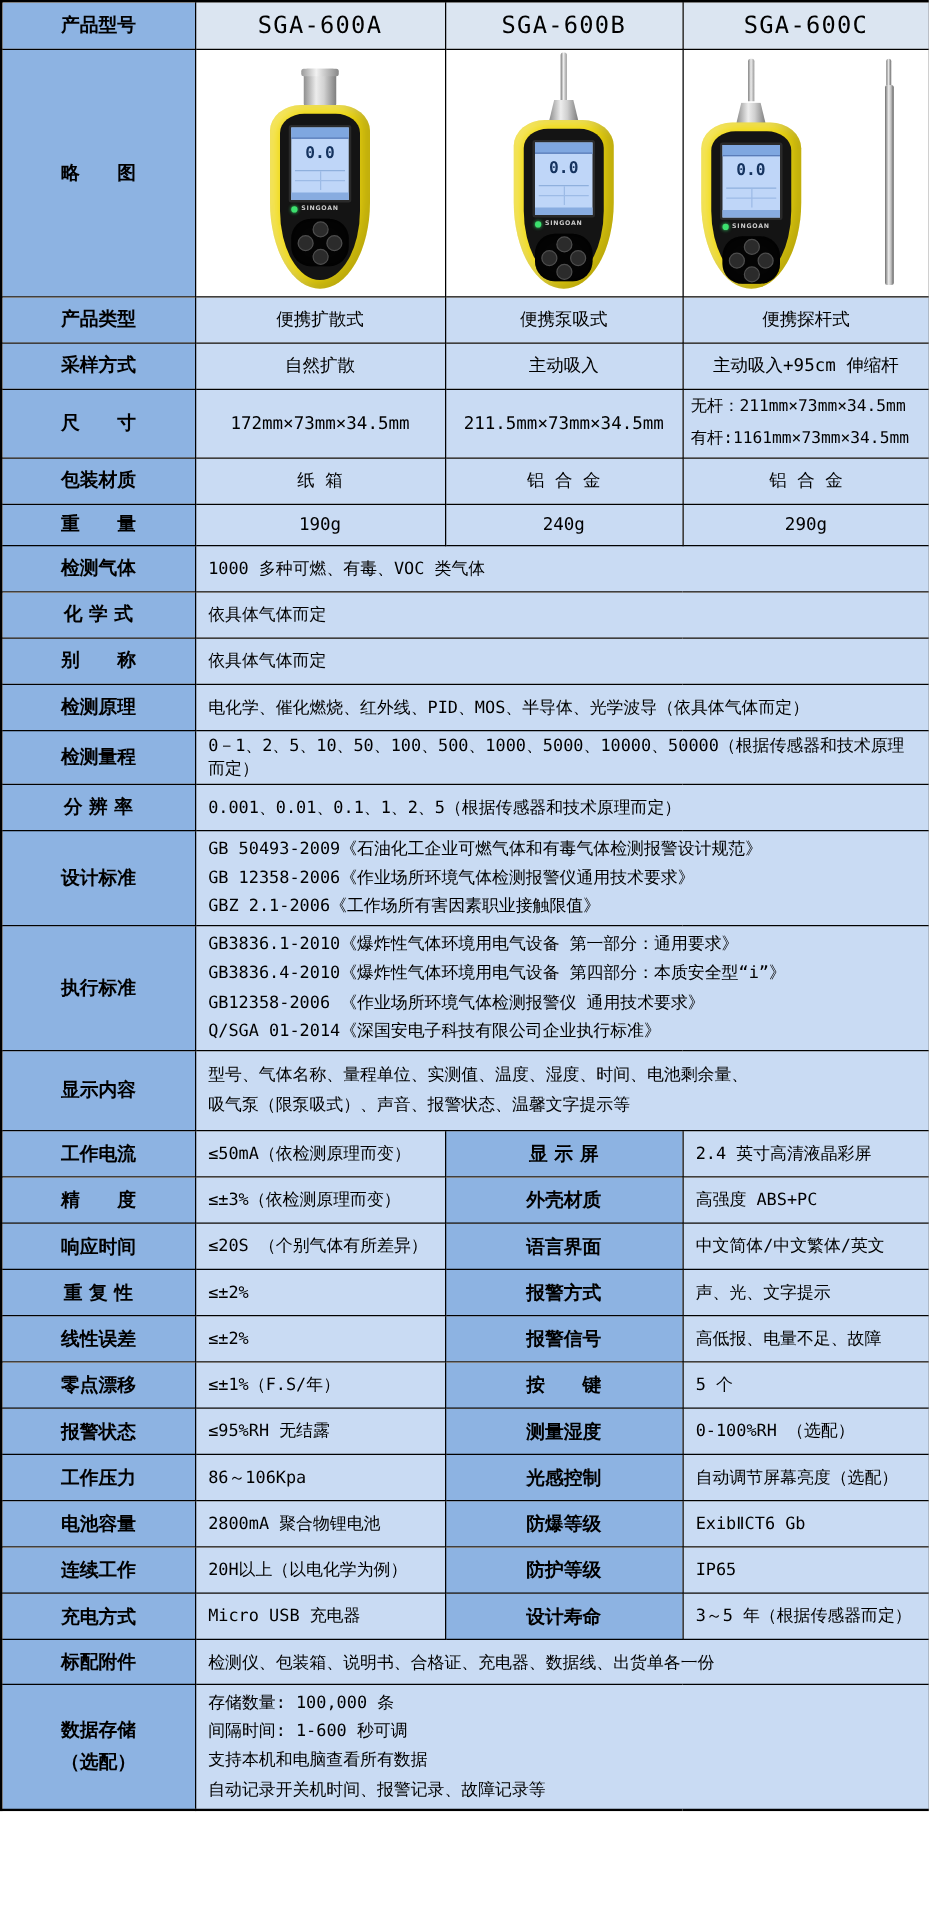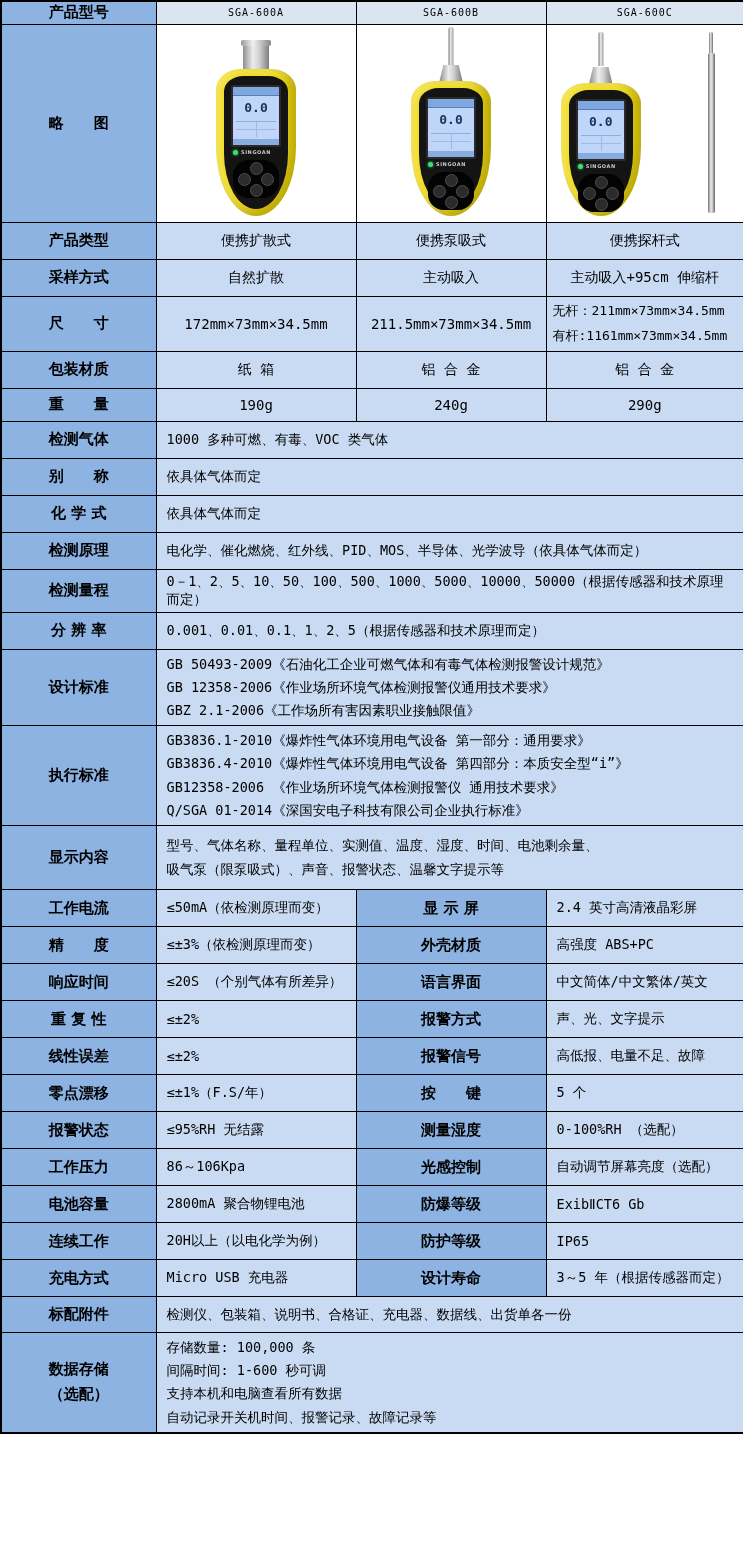--- a/index.html
+++ b/index.html
@@ -1,20 +1,20 @@
 <!DOCTYPE html>
 <html><head>
 <meta charset="utf-8">
 <style>
   html,body{margin:0;padding:0;background:#fff;}
   body{font-family:"DejaVu Sans","Liberation Sans",sans-serif;color:#000;}
   table.spec{width:743px;border-collapse:collapse;table-layout:fixed;border:2px solid #000;}
   td{border:1px solid #000;vertical-align:middle;overflow:hidden;}
   .lbl{background:#8DB3E2;text-align:center;font-weight:bold;font-size:15px;}
-  .model{background:#DBE5F1;text-align:center;font-size:10px;letter-spacing:1px;
+  .model{background:#DBE5F1;text-align:center;font-size:19px;letter-spacing:1px;
          font-family:"DejaVu Sans Mono","DejaVu Sans",sans-serif;}
   .val{background:#C9DBF3;text-align:left;font-size:13.5px;padding:3px 10px;white-space:pre-line;
        font-family:"DejaVu Sans Mono","DejaVu Sans",sans-serif;}
   .cmp{background:#C9DBF3;text-align:center;font-size:14px;padding:2px 6px;white-space:pre-line;
        font-family:"DejaVu Sans Mono","DejaVu Sans",sans-serif;}
   .cmp.left{text-align:left;line-height:1.9;font-size:13px;}
   .ml{white-space:pre-line;line-height:1.72;}
   .img-cell{background:#fff;text-align:center;padding:0;}
 
   
@@ -68,21 +68,21 @@
 
 <table class="spec">
   <colgroup>
       <col style="width:155px">
       <col style="width:200px">
       <col style="width:190px">
       <col style="width:198px">
     </colgroup>
 
   <tbody>
-      <tr style="height:23px">
+      <tr style="height:38px">
     <td class="lbl">产品型号</td>
     <td class="model">SGA-600A</td>
     <td class="model">SGA-600B</td>
     <td class="model">SGA-600C</td>
   </tr>
 
   <tr style="height:198px">
     <td class="lbl">略　　图</td>
     <td class="img-cell">
       <div class="devwrap w-a">
@@ -194,25 +194,25 @@
     <td class="cmp">190g</td>
     <td class="cmp">240g</td>
     <td class="cmp">290g</td>
   </tr>
 
   <tr style="height:37px">
     <td class="lbl">检测气体</td>
     <td class="val" colspan="3">1000 多种可燃、有毒、VOC 类气体</td>
   </tr>
   <tr style="height:37px">
+    <td class="lbl">化 学 式</td>
+    <td class="val" colspan="3">依具体气体而定</td>
+  </tr>
+  <tr style="height:37px">
     <td class="lbl">别　　称</td>
-    <td class="val" colspan="3">依具体气体而定</td>
-  </tr>
-  <tr style="height:37px">
-    <td class="lbl">化 学 式</td>
     <td class="val" colspan="3">依具体气体而定</td>
   </tr>
   <tr style="height:37px">
     <td class="lbl">检测原理</td>
     <td class="val" colspan="3">电化学、催化燃烧、红外线、PID、MOS、半导体、光学波导（依具体气体而定）</td>
   </tr>
   <tr style="height:37px">
     <td class="lbl">检测量程</td>
     <td class="val" colspan="3">0－1、2、5、10、50、100、500、1000、5000、10000、50000（根据传感器和技术原理而定）</td>
   </tr>

